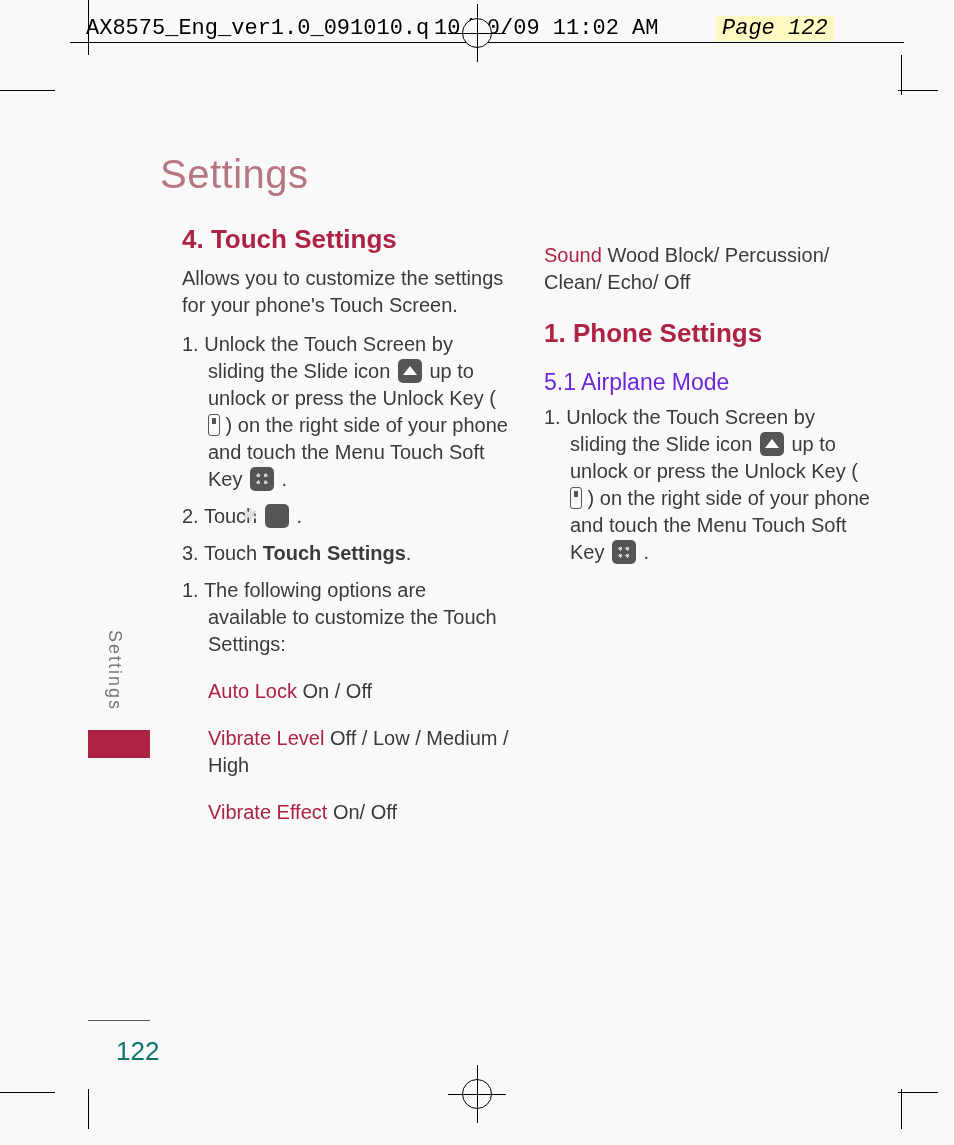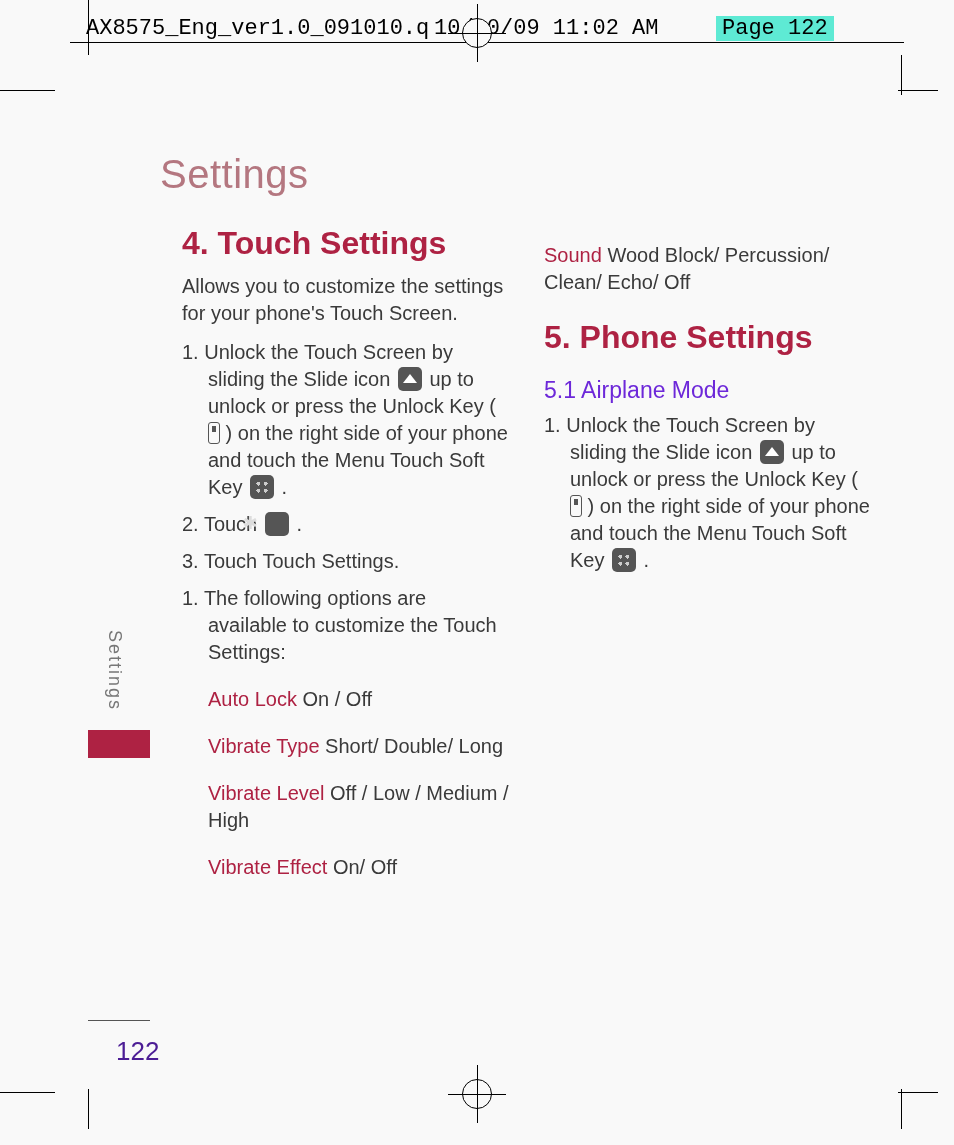--- a/index.html
+++ b/index.html
@@ -39,22 +39,23 @@
     position: absolute;
     top: 6px;
     left: 428px;
     background: #f9f9f9;
     padding: 0 6px;
   }
   .crop-header .pagelabel {
     position: absolute;
     top: 6px;
     left: 716px;
-    background: #5eead4;
+    background: #fef9c3;
     padding: 0 6px;
+    font-style: italic;
   }
   .crop-mark-top-ring {
     position: absolute;
     top: 18px;
     left: 50%;
     width: 30px;
     height: 30px;
     border: 1px solid #000;
     border-radius: 50%;
     transform: translateX(-50%);
@@ -137,53 +138,53 @@
     top: 930px;
     left: 0;
     width: 62px;
     border-top: 1px solid #555;
   }
   .page-number {
     position: absolute;
     top: 946px;
     left: 28px;
     font-size: 26px;
-    color: #4c1d95;
+    color: #0f766e;
   }
 
   .content {
     position: absolute;
     top: 132px;
     left: 94px;
     right: 30px;
     bottom: 50px;
     display: flex;
     gap: 34px;
     font-size: 20px;
     line-height: 1.35;
     color: #3a3a3a;
   }
   .col { flex: 1 1 0; }
   .h-section {
     color: #ae2243;
-    font-size: 32px;
+    font-size: 26px;
     font-weight: 600;
     margin-bottom: 8px;
   }
   .h-sub {
     color: #6d28d9;
     font-size: 23px;
     font-weight: 500;
     margin-top: 16px;
     margin-bottom: 6px;
   }
   .para { margin-bottom: 12px; }
   .step { margin-bottom: 10px; padding-left: 26px; text-indent: -26px; }
   .red-inline { color: #ae2243; font-weight: 500; }
-  .bold { font-weight: 400; }
+  .bold { font-weight: 700; }
   .option-line { margin: 20px 0 6px 26px; }
   .icon-box {
     display: inline-block;
     width: 24px; height: 24px;
     background: #555;
     border-radius: 5px;
     vertical-align: -5px;
     margin: 0 2px;
     position: relative;
   }
@@ -278,36 +279,33 @@
       <div class="step">
         <span>3. Touch </span><span class="bold">Touch Settings</span><span>.</span>
       </div>
 
       <div class="step">1. The following options are available to customize the Touch Settings:</div>
 
       <div class="option-line">
         <span class="red-inline">Auto Lock</span><span> On / Off</span>
       </div>
       <div class="option-line">
-        <span class="red-inline">Vibrate Type</span><span> Short/ Double/ Long</span>
-      </div>
-      <div class="option-line">
         <span class="red-inline">Vibrate Level</span><span> Off / Low / Medium / High</span>
       </div>
       <div class="option-line">
         <span class="red-inline">Vibrate Effect</span><span> On/ Off</span>
       </div>
     </div>
 
     <div class="col">
       <div class="option-line" style="margin-left:0">
         <span class="red-inline">Sound</span><span> Wood Block/ Percussion/ Clean/ Echo/ Off</span>
       </div>
 
-      <div class="h-section" style="margin-top:20px">5. Phone Settings</div>
+      <div class="h-section" style="margin-top:20px">1. Phone Settings</div>
 
       <div class="h-sub">5.1 Airplane Mode</div>
 
       <div class="step">
         <span>1. Unlock the Touch Screen by sliding the Slide icon </span>
         <span class="icon-box up"></span>
         <span> up to unlock or press the Unlock Key ( </span>
         <span class="unlock-key"></span>
         <span> ) on the right side of your phone and touch the Menu Touch Soft Key </span>
         <span class="icon-box dots"></span>

